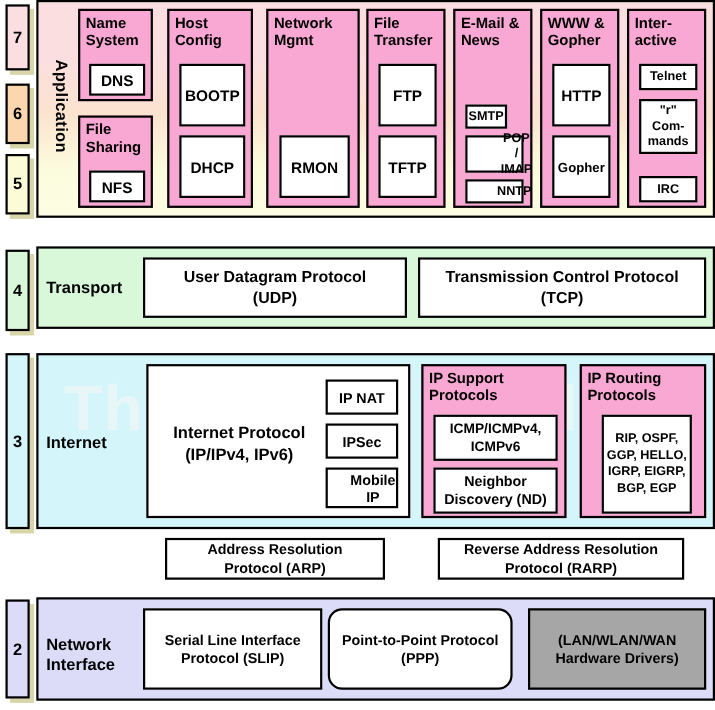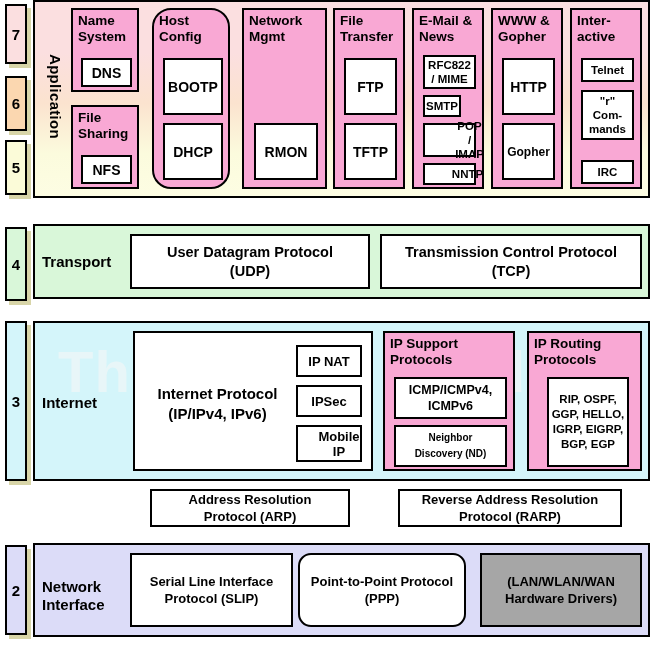--- a/index.html
+++ b/index.html
@@ -134,21 +134,21 @@
 System</div>
   <div class="proto bold" style="left:8px; top:48px; width:51px; height:29px; font-size:14px;">DNS</div>
 </div>
 
 <div class="grp" style="left:71px; top:105px; width:68px; height:84px;">
   <div class="grp-title">File
 Sharing</div>
   <div class="proto bold" style="left:8px; top:48px; width:51px; height:29px; font-size:14px;">NFS</div>
 </div>
 
-<div class="grp" style="left:152px; top:8px; width:78px; height:181px;border-radius:19px;">
+<div class="grp" style="left:152px; top:8px; width:78px; height:181px;">
   <div class="grp-title">Host
 Config</div>
   <div class="proto bold" style="left:9px; top:48px; width:60px; height:57px; font-size:14px;">BOOTP</div>
   <div class="proto bold" style="left:9px; top:113px; width:60px; height:57px; font-size:14px;">DHCP</div>
 </div>
 
 <div class="grp" style="left:242px; top:8px; width:85px; height:181px;">
   <div class="grp-title">Network
 Mgmt</div>
   <div class="proto bold" style="left:10px; top:113px; width:64px; height:57px; font-size:14px;">RMON</div>
@@ -157,22 +157,20 @@
 <div class="grp" style="left:333px; top:8px; width:72px; height:181px;">
   <div class="grp-title">File
 Transfer</div>
   <div class="proto bold" style="left:9px; top:48px; width:53px; height:57px; font-size:14px;">FTP</div>
   <div class="proto bold" style="left:9px; top:113px; width:53px; height:57px; font-size:14px;">TFTP</div>
 </div>
 
 <div class="grp" style="left:412px; top:8px; width:72px; height:181px;">
   <div class="grp-title">E-Mail &amp;
 News</div>
-  <div class="proto bold" style="left:9px; top:45px; width:53px; height:34px; font-size:11.5px; line-height:14px;">RFC822
-/ MIME</div>
   <div class="proto bold" style="left:9px; top:85px; width:38px; height:22px; font-size:11.5px;">SMTP</div>
   <div class="proto bold" style="left:9px; top:113px; width:53px; height:34px; font-size:11.5px; line-height:14px;padding-left:40px;">POP /
 IMAP</div>
   <div class="proto bold" style="left:9px; top:153px; width:53px; height:22px; font-size:11.5px;padding-left:36px;">NNTP</div>
 </div>
 
 <div class="grp" style="left:491px; top:8px; width:72px; height:181px;">
   <div class="grp-title">WWW &amp;
 Gopher</div>
   <div class="proto bold" style="left:9px; top:48px; width:53px; height:57px; font-size:14px;">HTTP</div>
@@ -207,21 +205,21 @@
   <div class="proto bold" style="left:161px; top:52px; width:66px; height:32px; font-size:13px;">IPSec</div>
   <div class="proto bold" style="left:161px; top:92px; width:66px; height:37px; font-size:13px; line-height:15px;padding-left:20px;">Mobile
 IP</div>
 </div>
 
 <div class="grp z1" style="left:383px; top:331px; width:132px; height:140px;">
   <div class="grp-title">IP Support
 Protocols</div>
   <div class="proto bold" style="left:9px; top:44px; width:113px; height:42px; font-size:12.5px; line-height:16px;">ICMP/ICMPv4,
 ICMPv6</div>
-  <div class="proto bold" style="left:9px; top:92px; width:113px; height:42px; font-size:10px; line-height:16px;">Neighbor
+  <div class="proto bold" style="left:9px; top:92px; width:113px; height:42px; font-size:13px; line-height:16px;">Neighbor
 Discovery (ND)</div>
 </div>
 
 <div class="grp z1" style="left:527px; top:331px; width:115px; height:140px;">
   <div class="grp-title">IP Routing
 Protocols</div>
   <div class="proto bold" style="left:18px; top:44px; width:82px; height:90px; font-size:11.5px; line-height:15px;">RIP, OSPF,
 GGP, HELLO,
 IGRP, EIGRP,
 BGP, EGP</div>

